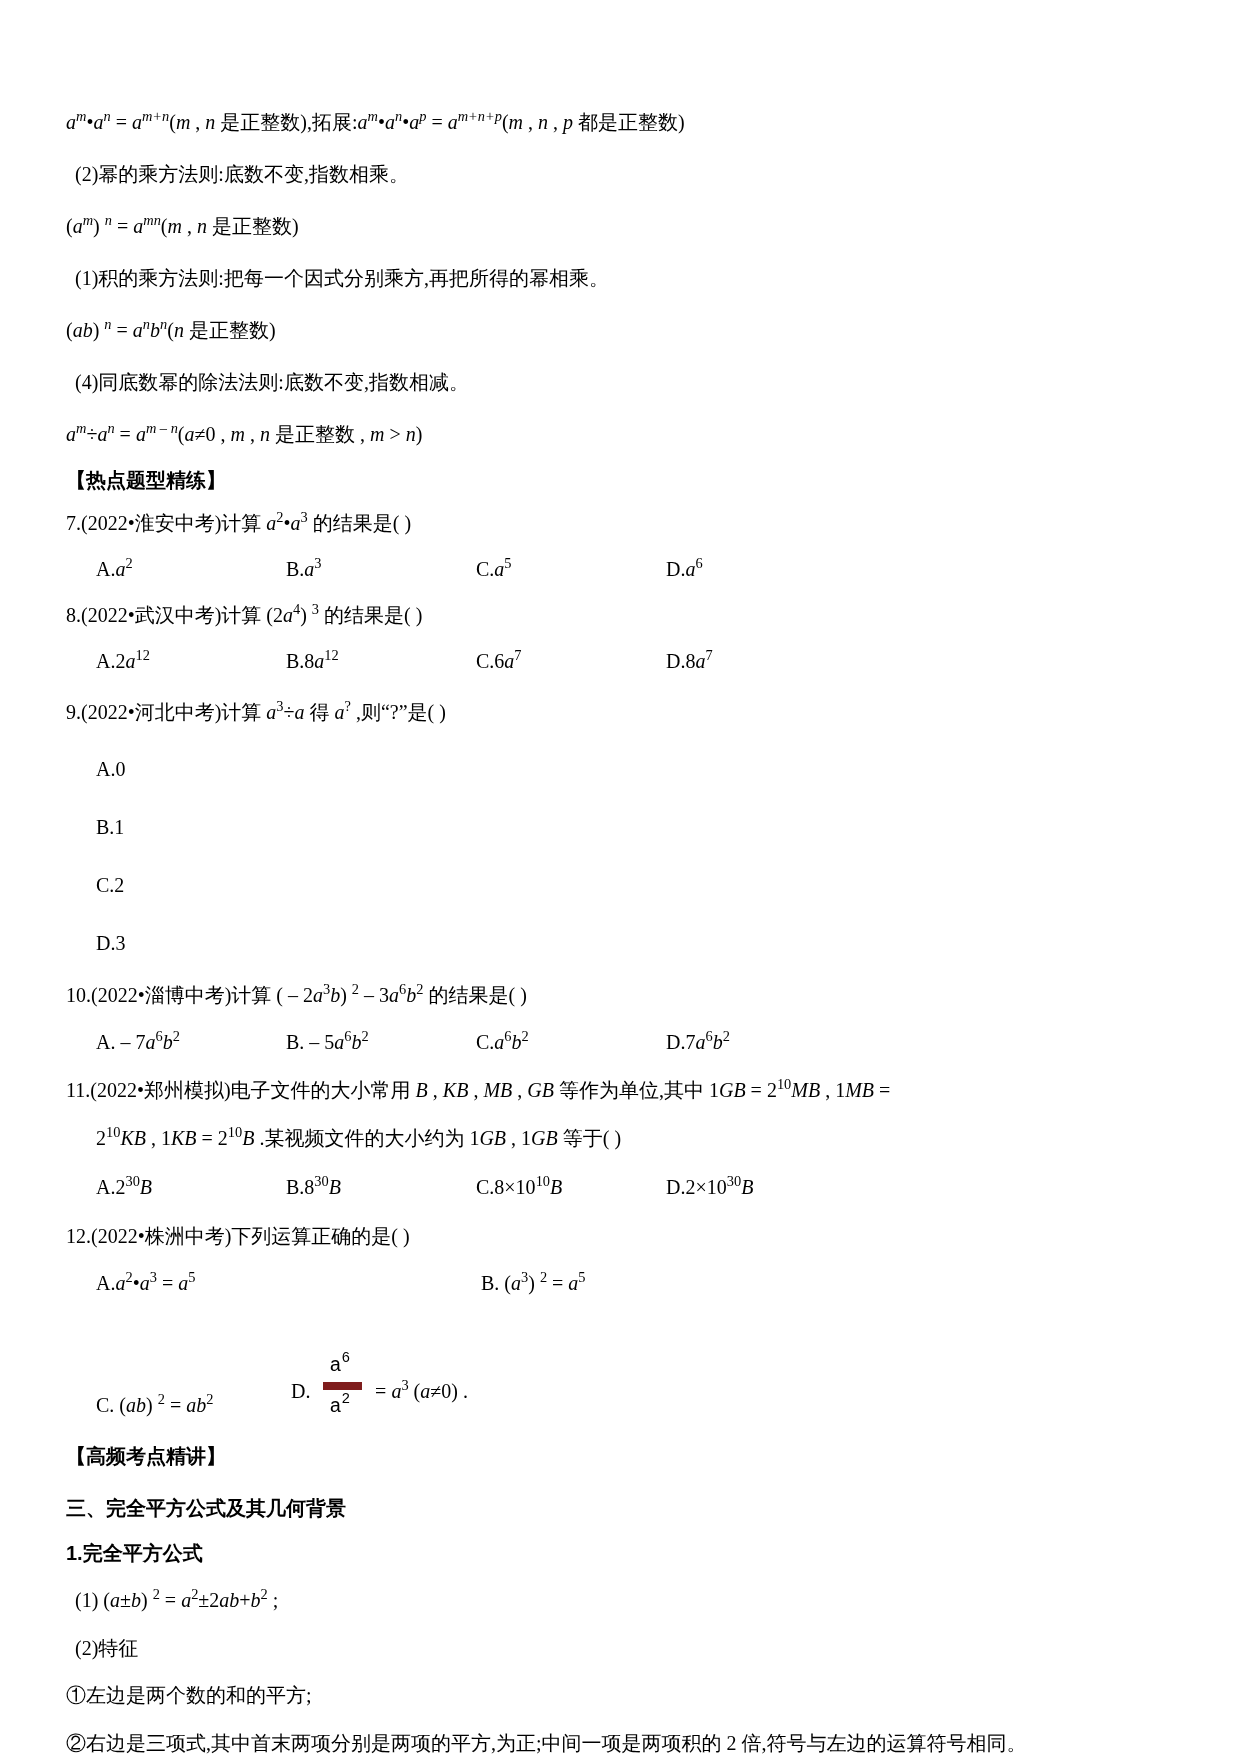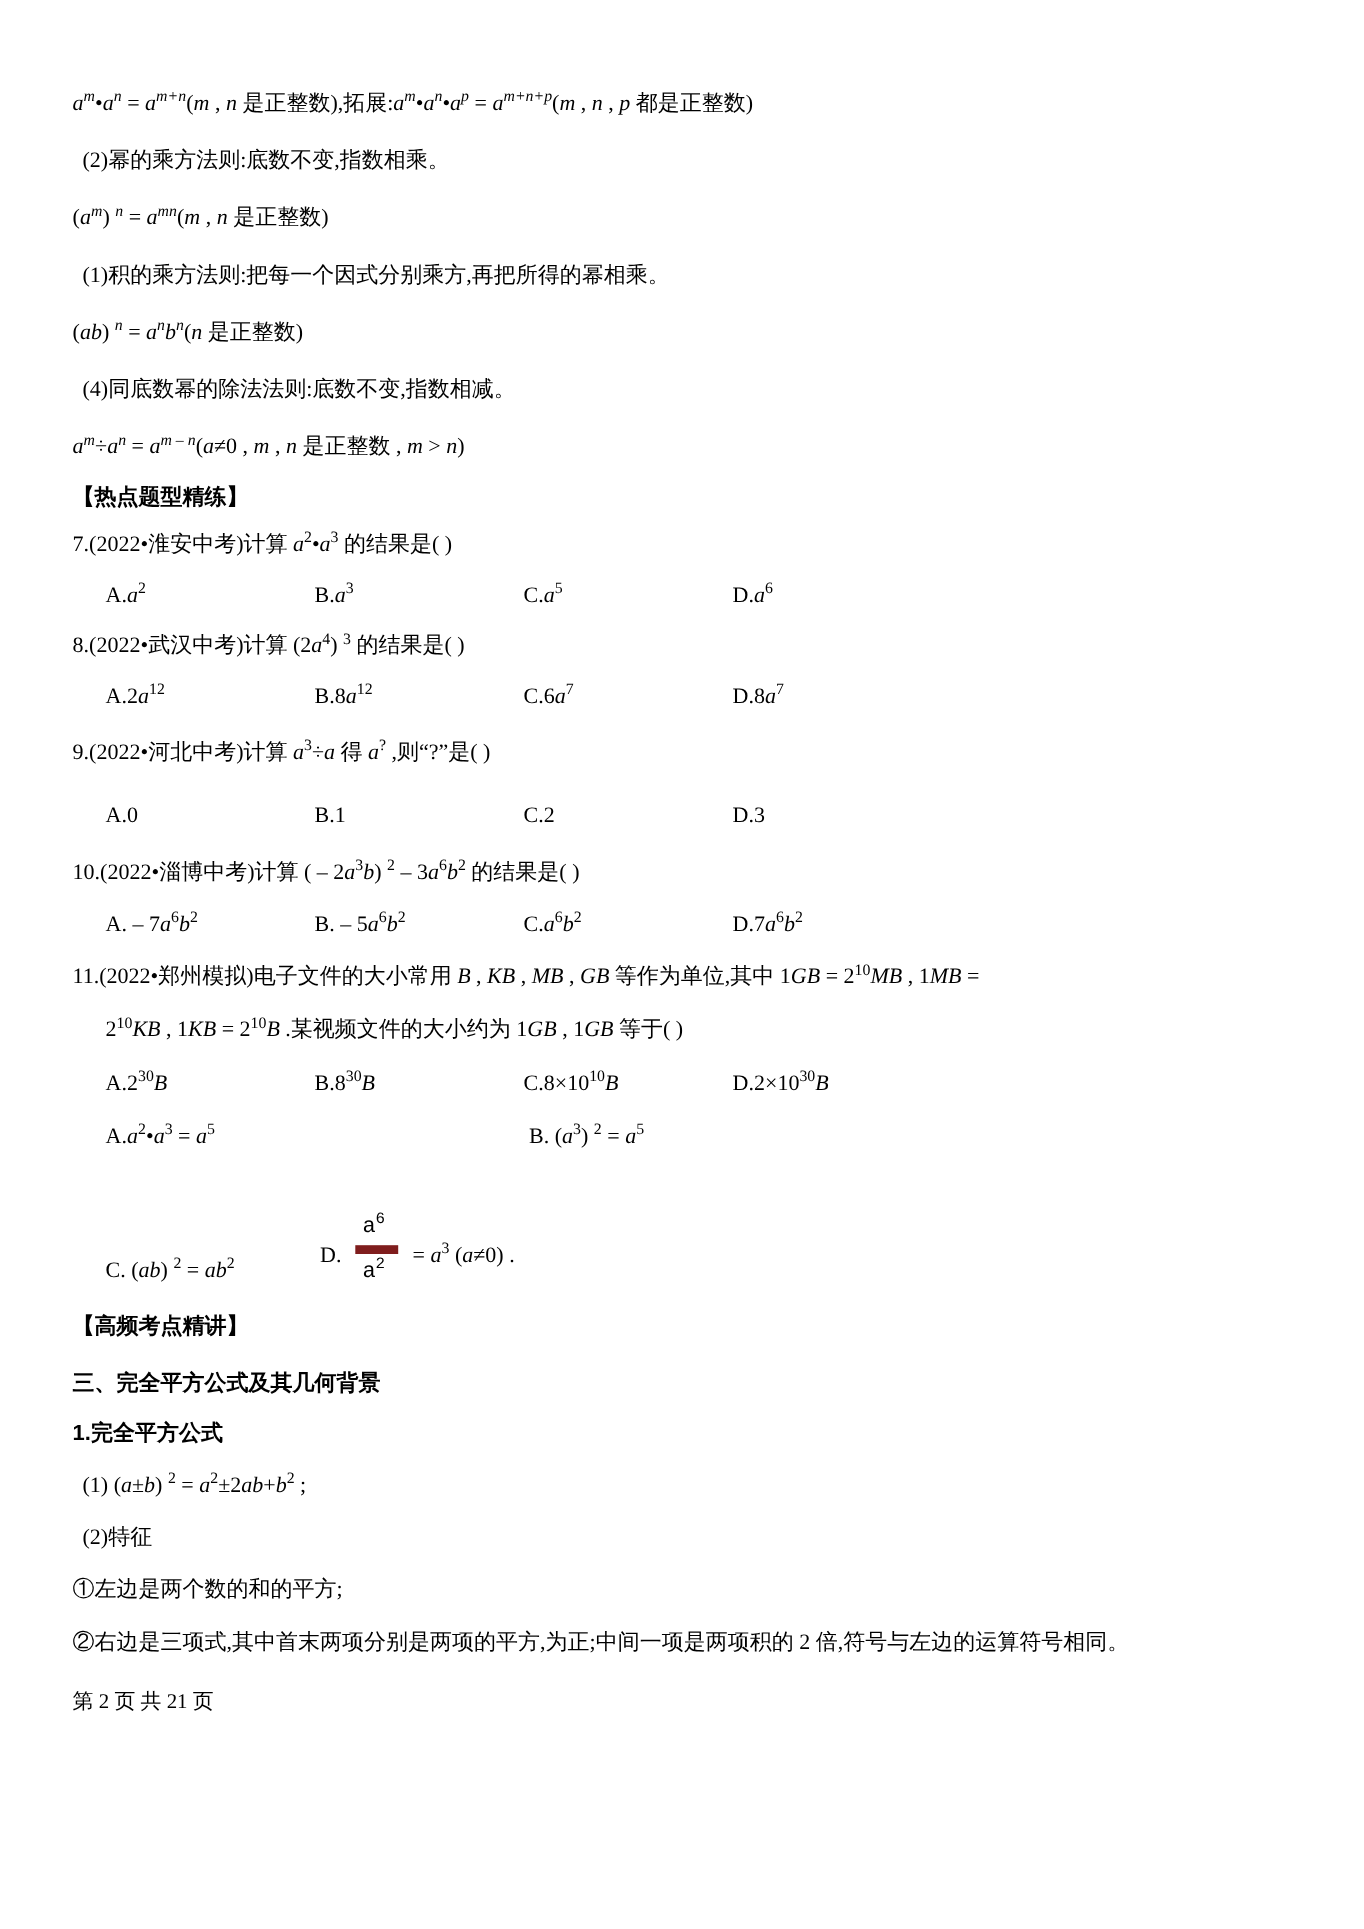--- a/index.html
+++ b/index.html
@@ -1,26 +1,26 @@
 <!DOCTYPE html>
 <html><head>
 <meta charset="utf-8">
 <style>
   html,body{margin:0;padding:0;}
   body{
     width:1240px;height:1754px;background:#ffffff;color:#000;
     font-family:"Liberation Serif","DejaVu Serif",serif;
     font-size:20px;overflow:hidden;
   }
-  .page{box-sizing:border-box;width:1240px;height:1754px;padding:68px 64px 0 66px;}
+  .page{box-sizing:border-box;width:1240px;height:1754px;padding:96px 64px 0 66px;}
   .ln{margin:0;white-space:nowrap;}
   .wrap{margin:0;white-space:normal;}
   .lh40{line-height:40px;}.lh44{line-height:44px;}.lh46{line-height:46px;}
   .lh48{line-height:48px;}.lh50{line-height:50px;}.lh52{line-height:52px;}
-  .lh56{line-height:56px;}.lh58{line-height:58px;}.lh60{line-height:60px;}
+  .lh56{line-height:56px;}.lh58{line-height:58px;flex-direction:column;}.lh60{line-height:60px;}
   .bold{font-weight:bold;font-family:"Liberation Sans","DejaVu Sans",sans-serif;}
   .ind{padding-left:9px;}
   .ind30{padding-left:30px;}
   .opts{display:flex;padding-left:30px;white-space:nowrap;}
   .opt{width:190px;}
   .opt.wide{width:385px;}
   .opt:last-child{width:auto;}
   .sup{font-size:0.72em;vertical-align:0.55em;line-height:0;}
   .it{font-style:italic;}
   .frac-row{height:112px;display:flex;align-items:flex-end;padding-left:30px;padding-bottom:8px;line-height:26px;white-space:nowrap;}
@@ -83,20 +83,21 @@
 
   <p class="ln lh48"><span>11.(2022•郑州模拟)电子文件的大小常用 </span><span class="it">B</span><span> , </span><span class="it">KB</span><span> , </span><span class="it">MB</span><span> , </span><span class="it">GB</span><span> 等作为单位,其中 1</span><span class="it">GB</span><span> = 2</span><span class="sup">10</span><span class="it">MB</span><span> , 1</span><span class="it">MB</span><span> = </span></p>
   <p class="ln lh48 ind30"><span>2</span><span class="sup">10</span><span class="it">KB</span><span> , 1</span><span class="it">KB</span><span> = 2</span><span class="sup">10</span><span class="it">B</span><span> .某视频文件的大小约为 1</span><span class="it">GB</span><span> , 1</span><span class="it">GB</span><span> 等于(   )</span></p>
   <div class="opts lh50">
     <span class="opt"><span>A.2</span><span class="sup">30</span><span class="it">B</span></span>
     <span class="opt"><span>B.8</span><span class="sup">30</span><span class="it">B</span></span>
     <span class="opt"><span>C.8×10</span><span class="sup">10</span><span class="it">B</span></span>
     <span class="opt"><span>D.2×10</span><span class="sup">30</span><span class="it">B</span></span>
   </div>
 
+  <p class="ln lh48"><span>12.(2022•株洲中考)下列运算正确的是(   )</span></p>
   <div class="opts lh46">
     <span class="opt wide"><span>A.</span><span class="it">a</span><span class="sup">2</span><span>•</span><span class="it">a</span><span class="sup">3</span><span> = </span><span class="it">a</span><span class="sup">5</span></span>
     <span class="opt"><span>B. (</span><span class="it">a</span><span class="sup">3</span><span>) </span><span class="sup">2</span><span> = </span><span class="it">a</span><span class="sup">5</span></span>
   </div>
   <div class="frac-row">
     <span class="opt" style="width:195px;"><span>C. (</span><span class="it">ab</span><span>) </span><span class="sup">2</span><span> = </span><span class="it">ab</span><span class="sup">2</span></span>
     <span class="opt">
       <span><span>D.</span></span>
       <span class="frac">
         <span class="num"><span>a</span><span class="sup">6</span></span>

